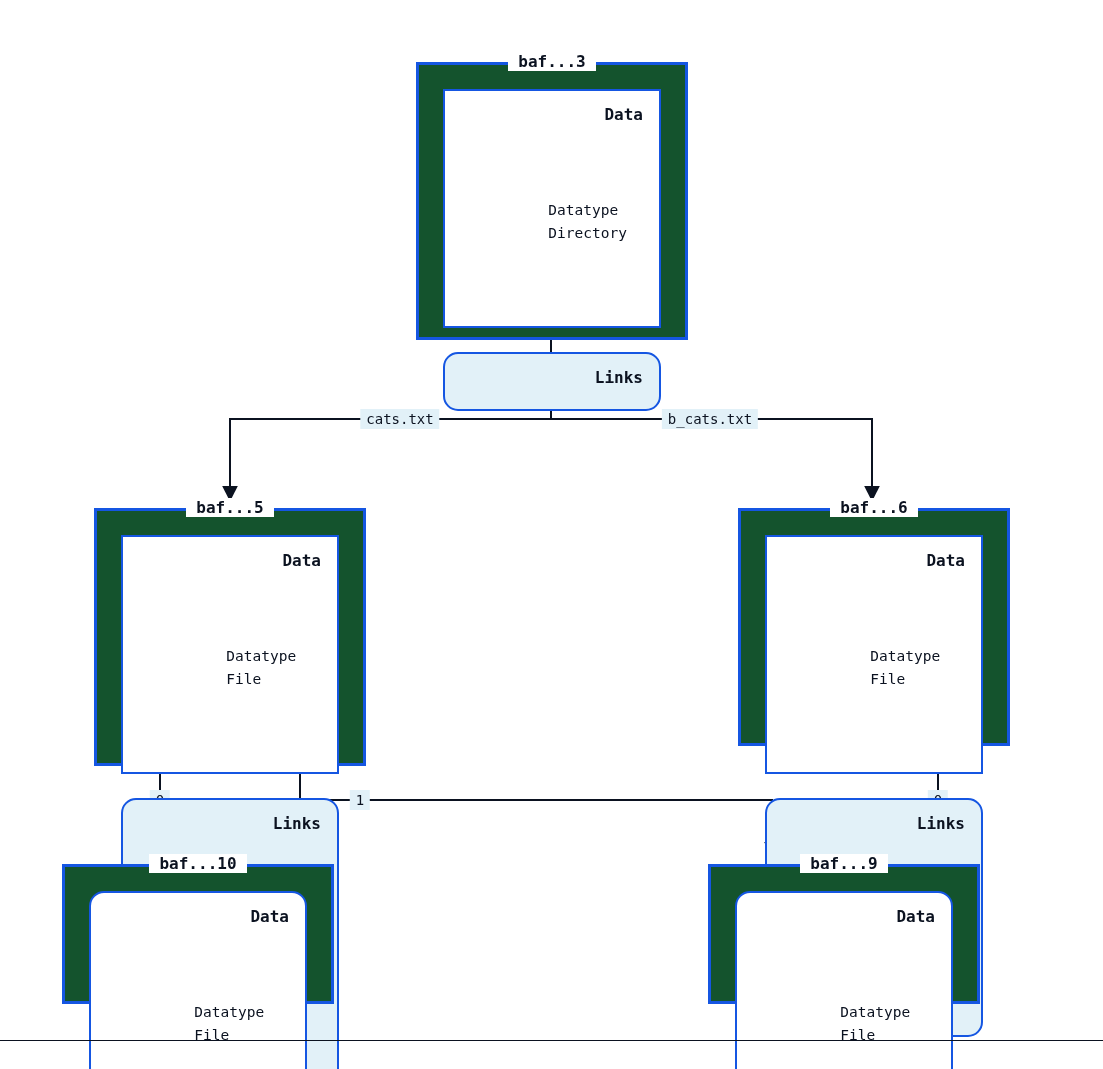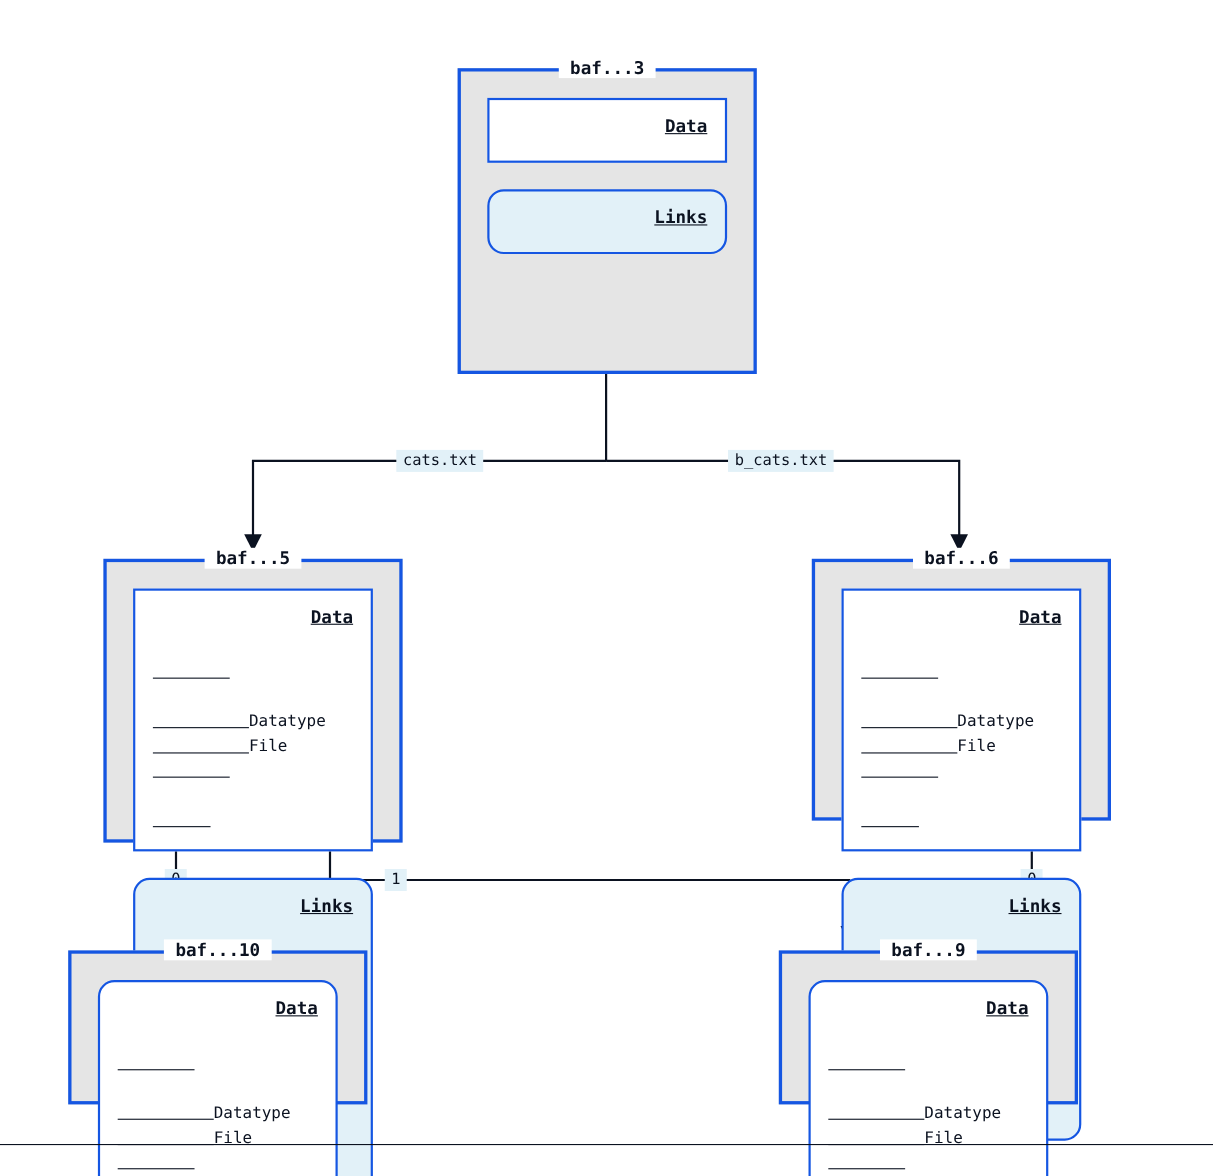--- a/index.html
+++ b/index.html
@@ -18,22 +18,21 @@
   }
   svg.edges {
     position: absolute;
     left: 0; top: 0;
     width: 1103px; height: 1069px;
     pointer-events: none;
   }
   .node {
     position: absolute;
     border: 3px solid #1556e2;
-    background: #e5e5e5;
-    text-decoration: underline;
+    background: #14532d;
   }
   .node .title-wrap {
     position: absolute;
     top: -13px;
     left: 0;
     width: 100%;
     text-align: center;
   }
   .node .title {
     display: inline-block;
@@ -110,20 +109,26 @@
   <div class="edge-label" style="left:400px; top:419px;">cats.txt</div>
   <div class="edge-label" style="left:710px; top:419px;">b_cats.txt</div>
   <div class="edge-label" style="left:160px; top:800px;">0</div>
   <div class="edge-label" style="left:360px; top:800px;">1</div>
   <div class="edge-label" style="left:938px; top:800px;">0</div>
 
   <div class="node" style="left:416px; top:62px; width:272px; height:278px;">
     <div class="title-wrap"><span class="title">baf...3</span></div>
     <div class="sec">
       <h4>Data</h4>
+      <div class="kv">
+        <div class="row">
+          <span class="k">Datatype</span>
+          <span class="v">Directory</span>
+        </div>
+      </div>
     </div>
     <div class="sec links">
       <h4>Links</h4>
     </div>
   </div>
 
   <div class="node" style="left:94px; top:508px; width:272px; height:258px;">
     <div class="title-wrap"><span class="title">baf...5</span></div>
     <div class="sec">
       <h4>Data</h4>

